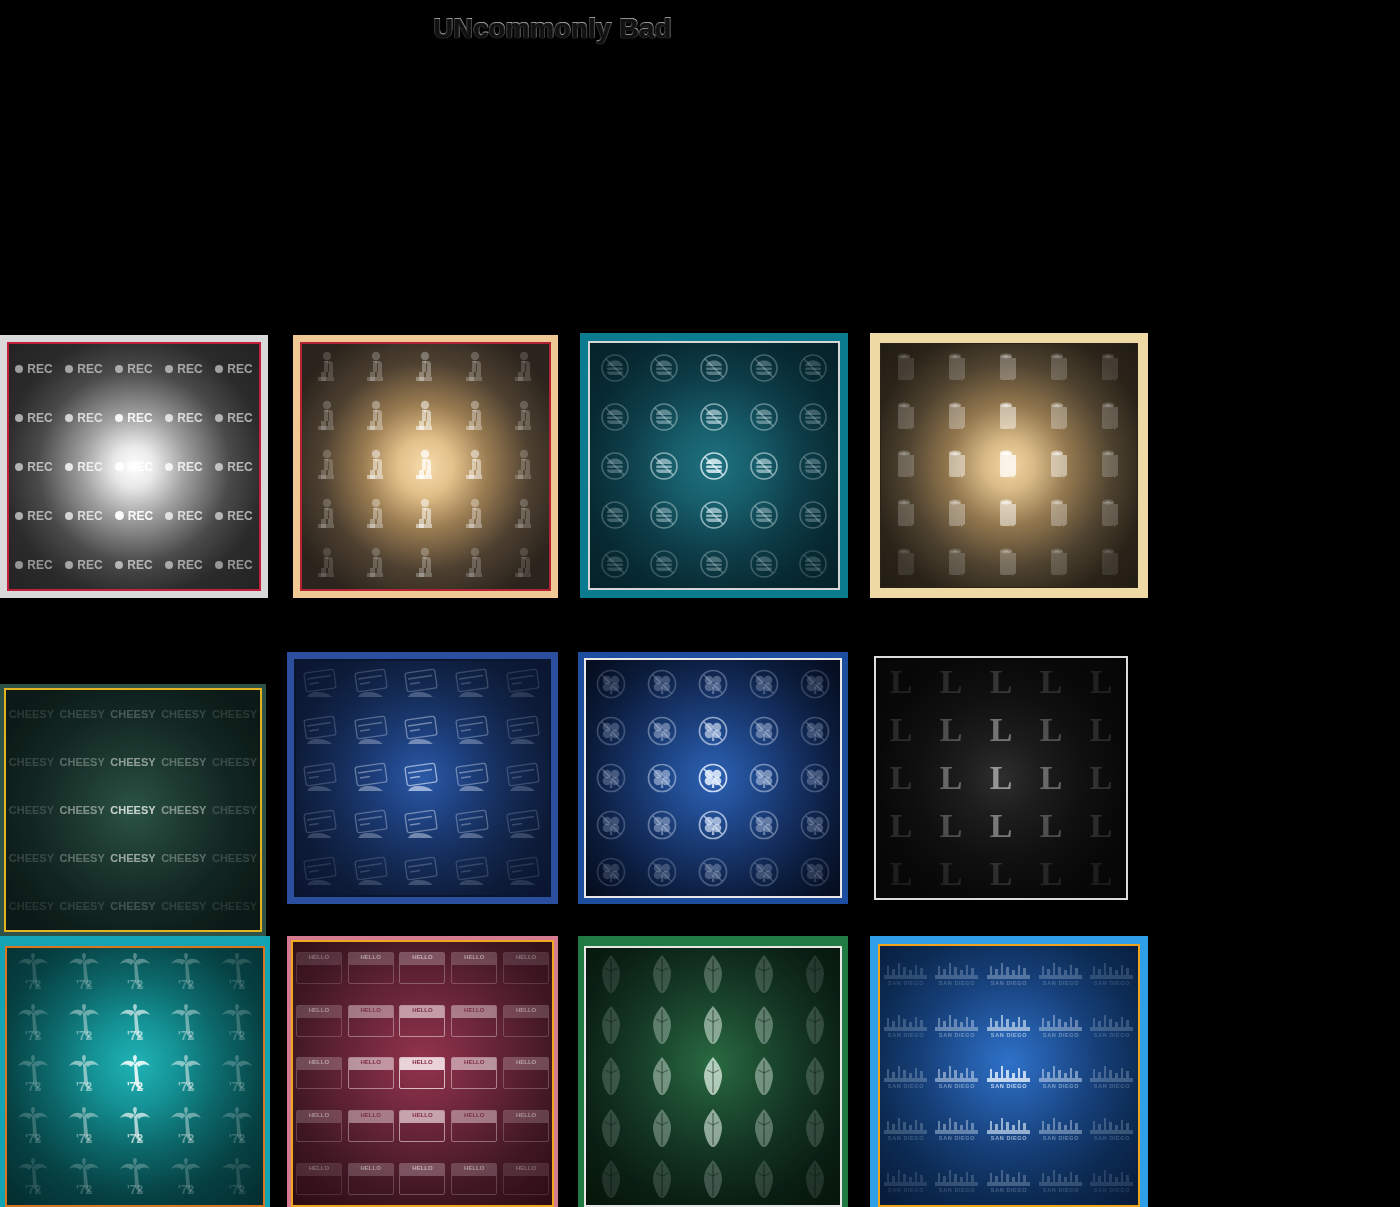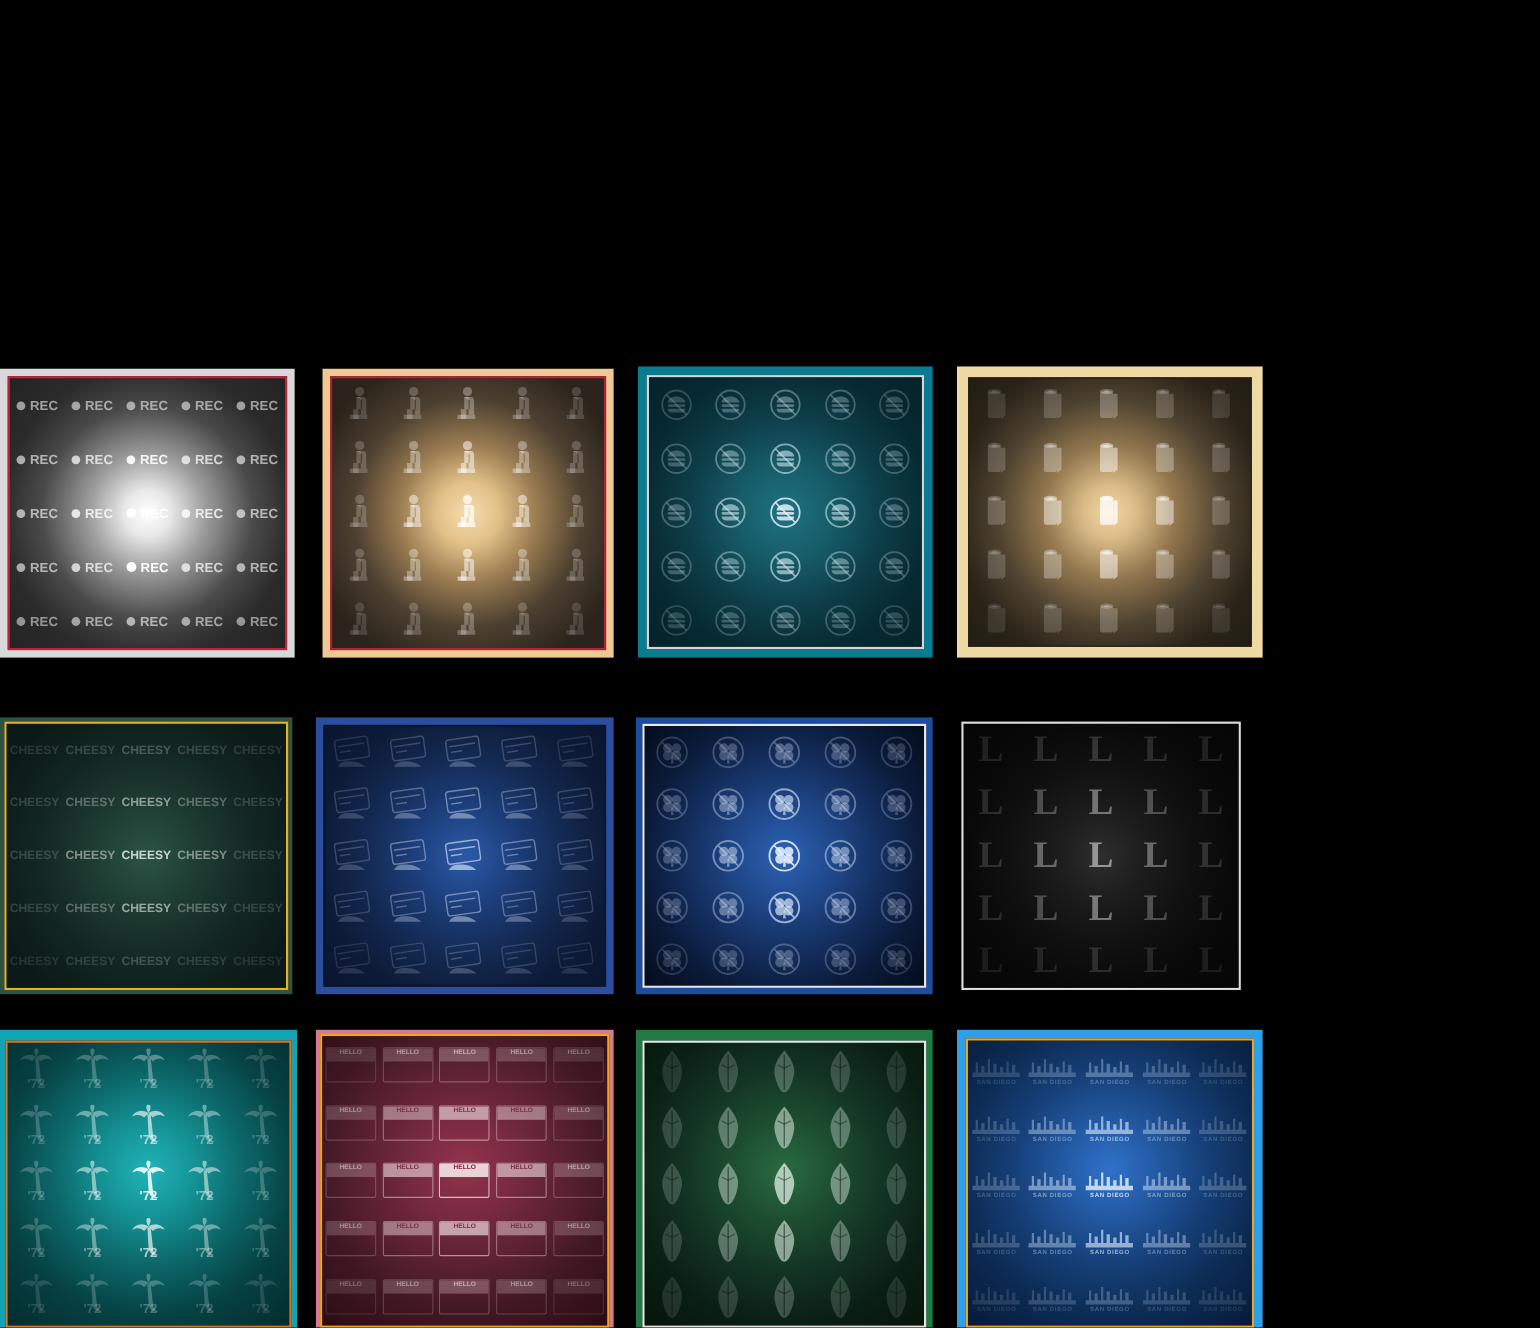--- a/index.html
+++ b/index.html
@@ -61,20 +61,21 @@
     line-height:1;
   }
 
   svg{display:block;}
 </style>
 </head>
 <body>
 
 <div id="page">
 
+  <div id="title">UNcommonly Bad</div>
 
   <div class="tile" style="left:0px;top:335px;width:268px;height:263px;">
     <div class="outer" style="background:#d9d9d9;"></div>
     <div class="inner" style="left:7px;top:7px;right:7px;bottom:7px;border:2px solid #c21f3a;background:#262626;">
       <div class="glow" style="background:radial-gradient(circle at 50% 50%, #ffffff 0%, #e8e8e8 12%, #9e9e9e 30%, #4a4a4a 55%, #2b2b2b 75%, #232323 100%);"></div>
       <div class="pattern">
         <div class="cell">
             <span style="display:flex;align-items:center;gap:4px;">
               <span style="width:8px;height:8px;border-radius:50%;background:rgba(255,255,255,.55);"></span>
               <span class="ptxt" style="font-size:12px;color:rgba(255,255,255,.55);">REC</span>
@@ -1139,21 +1140,21 @@
                 <ellipse cx="10" cy="5" rx="6" ry="2.4"></ellipse>
                 <ellipse cx="10" cy="5" rx="2.4" ry="1"></ellipse>
                 <path d="M16 7h4v20l-4 3z"></path>
               </g>
             </svg>
           </div>
       </div>
     </div>
   </div>
 
-  <div class="tile" style="left:0px;top:652px;width:266px;height:252px;">
+  <div class="tile" style="left:0px;top:684px;width:266px;height:252px;">
     <div class="outer" style="background:#2f5247;"></div>
     <div class="inner" style="left:4px;top:4px;right:4px;bottom:4px;border:2px solid #e3b322;background:#0b1a16;">
       <div class="glow" style="background:radial-gradient(circle at 50% 50%, #2b5346 0%, #1d3a31 30%, #122621 58%, #0b1a16 85%);"></div>
       <div class="pattern">
         <div class="cell">
             <span class="ptxt" style="font-size:11px;color:rgba(255,255,255,.13);">CHEESY</span>
           </div>
         <div class="cell">
             <span class="ptxt" style="font-size:11px;color:rgba(255,255,255,.17);">CHEESY</span>
           </div>

